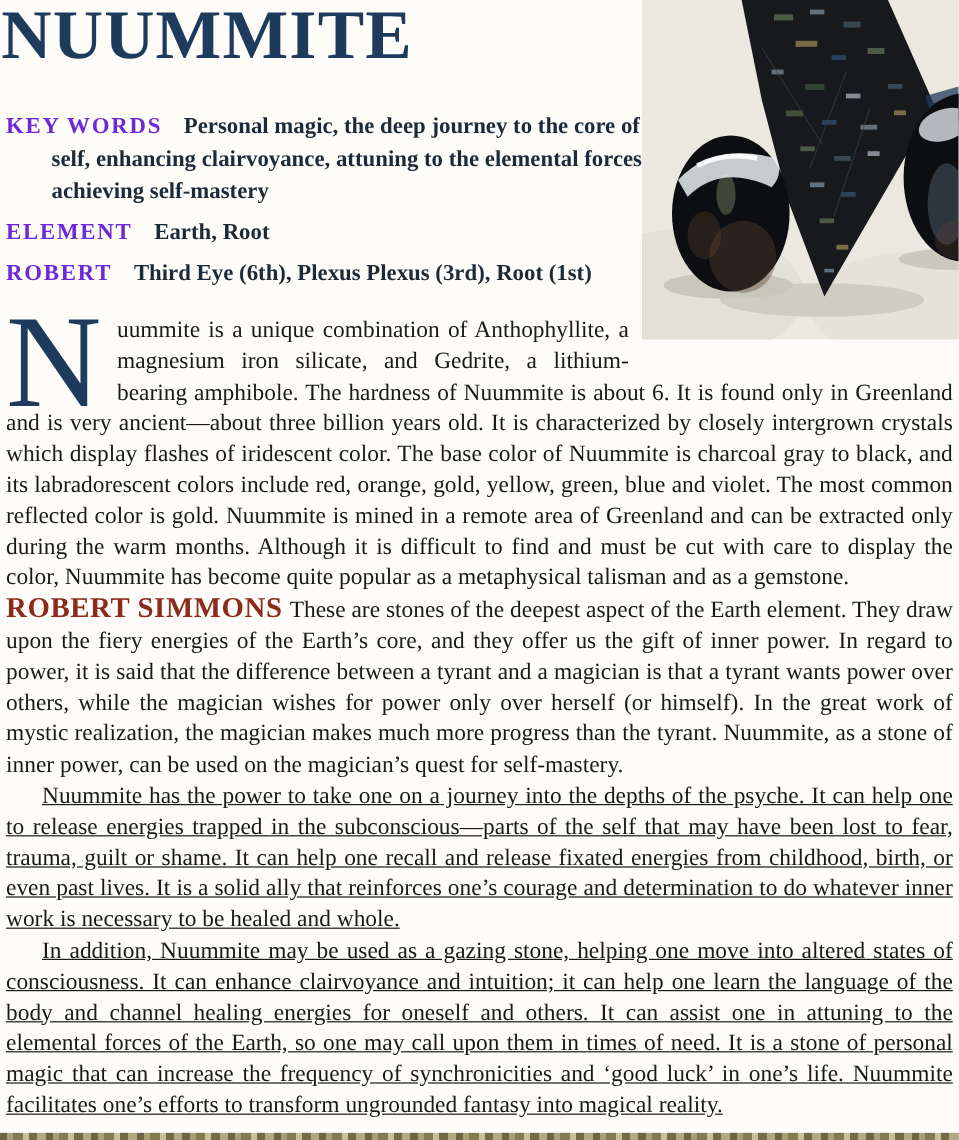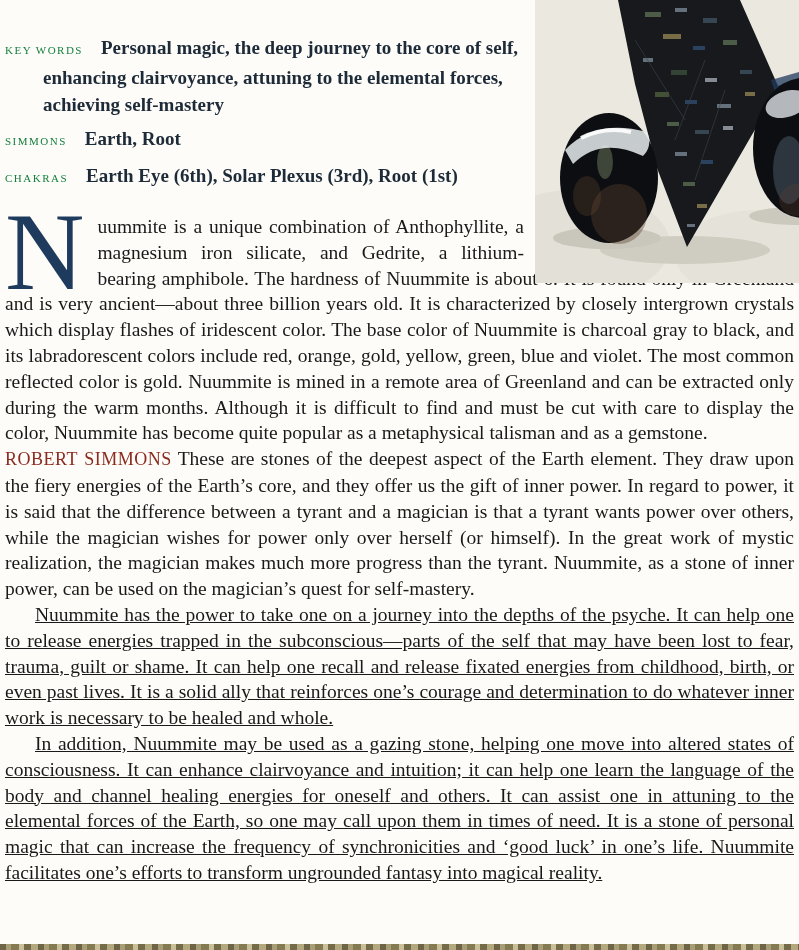--- a/index.html
+++ b/index.html
@@ -23,35 +23,35 @@
     position:absolute; top:0; right:0; width:264px; height:283px; margin:0;
   }
 
   
   .info { margin-top:34px; width:540px; }
   .info-row {
     margin:0 0 7px 0; padding-left:38px; text-indent:-38px;
     font-size:19px; line-height:27px; font-weight:700; color:#1d2a38;
   }
   .info-label {
-    color:#15803d; font-size:11px; letter-spacing:1.5px;
-    font-weight:400; margin-right:18px;
+    color:#6d28d9; font-size:19px; letter-spacing:1.5px;
+    font-weight:700; margin-right:18px;
   }
 
   
   .body-text { margin-top:22px; text-align:justify; font-size:19.5px; line-height:25.8px; }
   .body-text p { margin:0; }
   .desc { margin-bottom:13px; }
   .dropcap {
     float:left; color:#1e3a5c; font-weight:400;
     font-size:110px; line-height:76px; padding:0 13px 0 0;
   }
   .photo-spacer { float:right; width:270px; height:42px; }
   .author-label {
-    color:#8c2a1d; font-weight:400; font-size:18px;
+    color:#8c2a1d; font-weight:700; font-size:24px;
     letter-spacing:0.5px; margin-right:6px;
   }
   .indent { text-indent:30px;text-decoration:underline; }
 
   
   .bottom-band {
     position:absolute; left:0; bottom:0; width:100%; height:6px;
     background:repeating-linear-gradient(90deg,
       #6e6546 0 6px, #a89d74 6px 11px, #857b52 11px 19px,
       #c9bf99 19px 24px, #746b48 24px 31px, #b3a87e 31px 38px);
@@ -113,25 +113,26 @@
         <ellipse cx="268" cy="148" rx="50" ry="70" fill="#0d0e11"></ellipse>
         <ellipse cx="252" cy="104" rx="22" ry="13" fill="#dfe4e8" opacity="0.8" transform="rotate(-18 252 104)"></ellipse>
         <ellipse cx="254" cy="170" rx="16" ry="34" fill="#6a7f94" opacity="0.35"></ellipse>
         <ellipse cx="262" cy="200" rx="18" ry="16" fill="#5a4030" opacity="0.30"></ellipse>
       </g>
     </svg>
   </figure>
 
   <div class="content">
 
+    <h1 class="title">NUUMMITE</h1>
 
     <section class="info">
       <p class="info-row"><span class="info-label">KEY WORDS</span><span>Personal magic, the deep journey to the core of self, enhancing clairvoyance, attuning to the elemental forces, achieving self-mastery</span></p>
-      <p class="info-row"><span class="info-label">SIMMONS</span><span>Earth, Root</span></p>
-      <p class="info-row"><span class="info-label">CHAKRAS</span><span>Earth Eye (6th), Solar Plexus (3rd), Root (1st)</span></p>
+      <p class="info-row"><span class="info-label">ELEMENT</span><span>Earth, Root</span></p>
+      <p class="info-row"><span class="info-label">ROBERT</span><span>Third Eye (6th), Plexus Plexus (3rd), Root (1st)</span></p>
     </section>
 
     <section class="body-text">
       <p class="desc"><span class="photo-spacer"></span><span class="dropcap">N</span><span>uummite is a unique combination of Anthophyllite, a magnesium iron silicate, and Gedrite, a lithium-bearing amphibole. The hardness of Nuummite is about 6. It is found only in Greenland and is very ancient—about three billion years old. It is characterized by closely intergrown crystals which display flashes of iridescent color. The base color of Nuummite is charcoal gray to black, and its labradorescent colors include red, orange, gold, yellow, green, blue and violet. The most common reflected color is gold. Nuummite is mined in a remote area of Greenland and can be extracted only during the warm months. Although it is difficult to find and must be cut with care to display the color, Nuummite has become quite popular as a metaphysical talisman and as a gemstone.</span></p>
 
       <p><span class="author-label">ROBERT SIMMONS</span><span>These are stones of the deepest aspect of the Earth element. They draw upon the fiery energies of the Earth’s core, and they offer us the gift of inner power. In regard to power, it is said that the difference between a tyrant and a magician is that a tyrant wants power over others, while the magician wishes for power only over herself (or himself). In the great work of mystic realization, the magician makes much more progress than the tyrant. Nuummite, as a stone of inner power, can be used on the magician’s quest for self-mastery.</span></p>
 
       <p class="indent">Nuummite has the power to take one on a journey into the depths of the psyche. It can help one to release energies trapped in the subconscious—parts of the self that may have been lost to fear, trauma, guilt or shame. It can help one recall and release fixated energies from childhood, birth, or even past lives. It is a solid ally that reinforces one’s courage and determination to do whatever inner work is necessary to be healed and whole.</p>
 
       <p class="indent">In addition, Nuummite may be used as a gazing stone, helping one move into altered states of consciousness. It can enhance clairvoyance and intuition; it can help one learn the language of the body and channel healing energies for oneself and others. It can assist one in attuning to the elemental forces of the Earth, so one may call upon them in times of need. It is a stone of personal magic that can increase the frequency of synchronicities and ‘good luck’ in one’s life. Nuummite facilitates one’s efforts to transform ungrounded fantasy into magical reality.</p>

